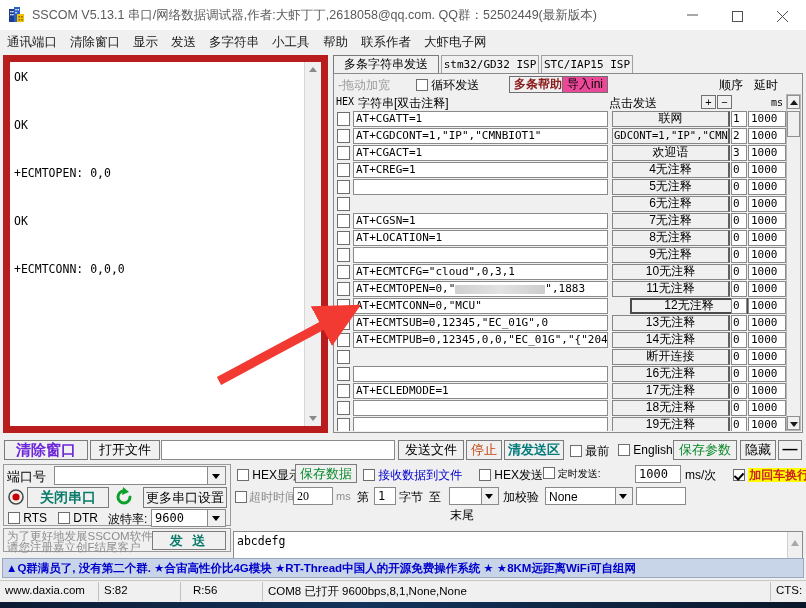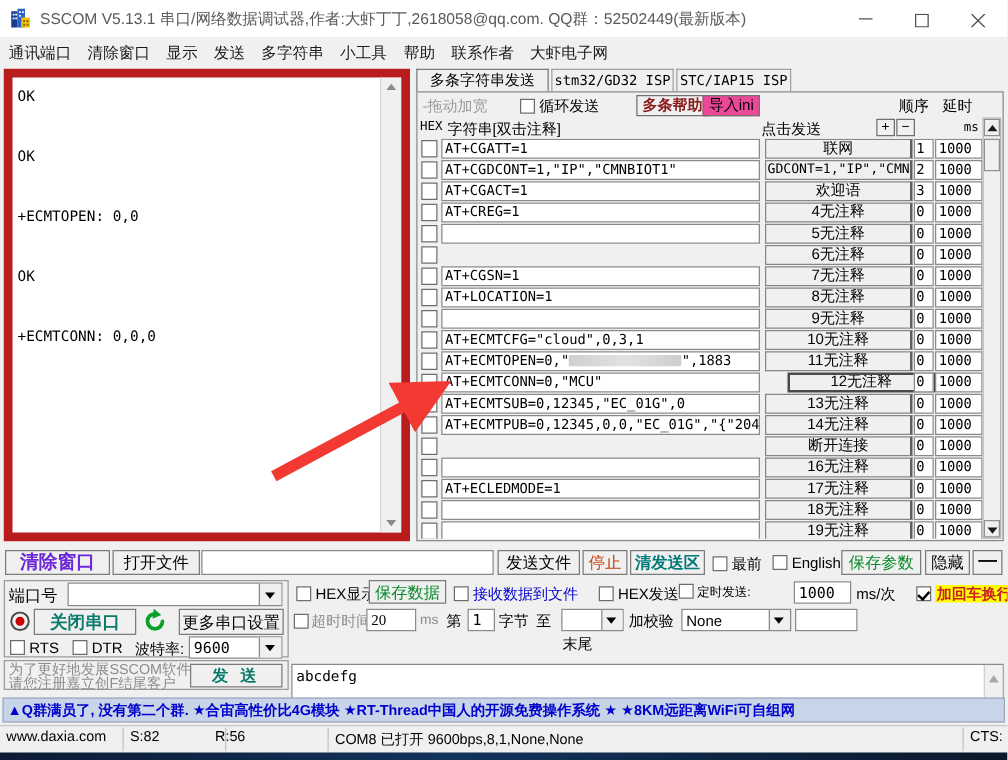--- a/index.html
+++ b/index.html
@@ -629,21 +629,21 @@
 
   <div class="adbar">
     <div class="t">▲Q群满员了, 没有第二个群. ★合宙高性价比4G模块 ★RT-Thread中国人的开源免费操作系统 ★ ★8KM远距离WiFi可自组网</div>
   </div>
 
   <div class="statusbar">
     <div class="cell" style="left:5px">www.daxia.com</div>
     <div class="sep" style="left:98px"></div>
     <div class="cell" style="left:104px">S:82</div>
     <div class="sep" style="left:180px"></div>
-    <div class="cell" style="left:172px">R:56</div>
+    <div class="cell" style="left:193px">R:56</div>
     <div class="sep" style="left:262px"></div>
     <div class="cell" style="left:268px">COM8 已打开  9600bps,8,1,None,None</div>
     <div class="sep" style="left:770px"></div>
     <div class="cell" style="left:776px">CTS:</div>
   </div>
   <div class="taskstrip"></div>
 
   <svg class="arrow">
     <defs>
       <marker id="ah" markerWidth="5" markerHeight="5" refX="2.6" refY="2.5" orient="auto">

